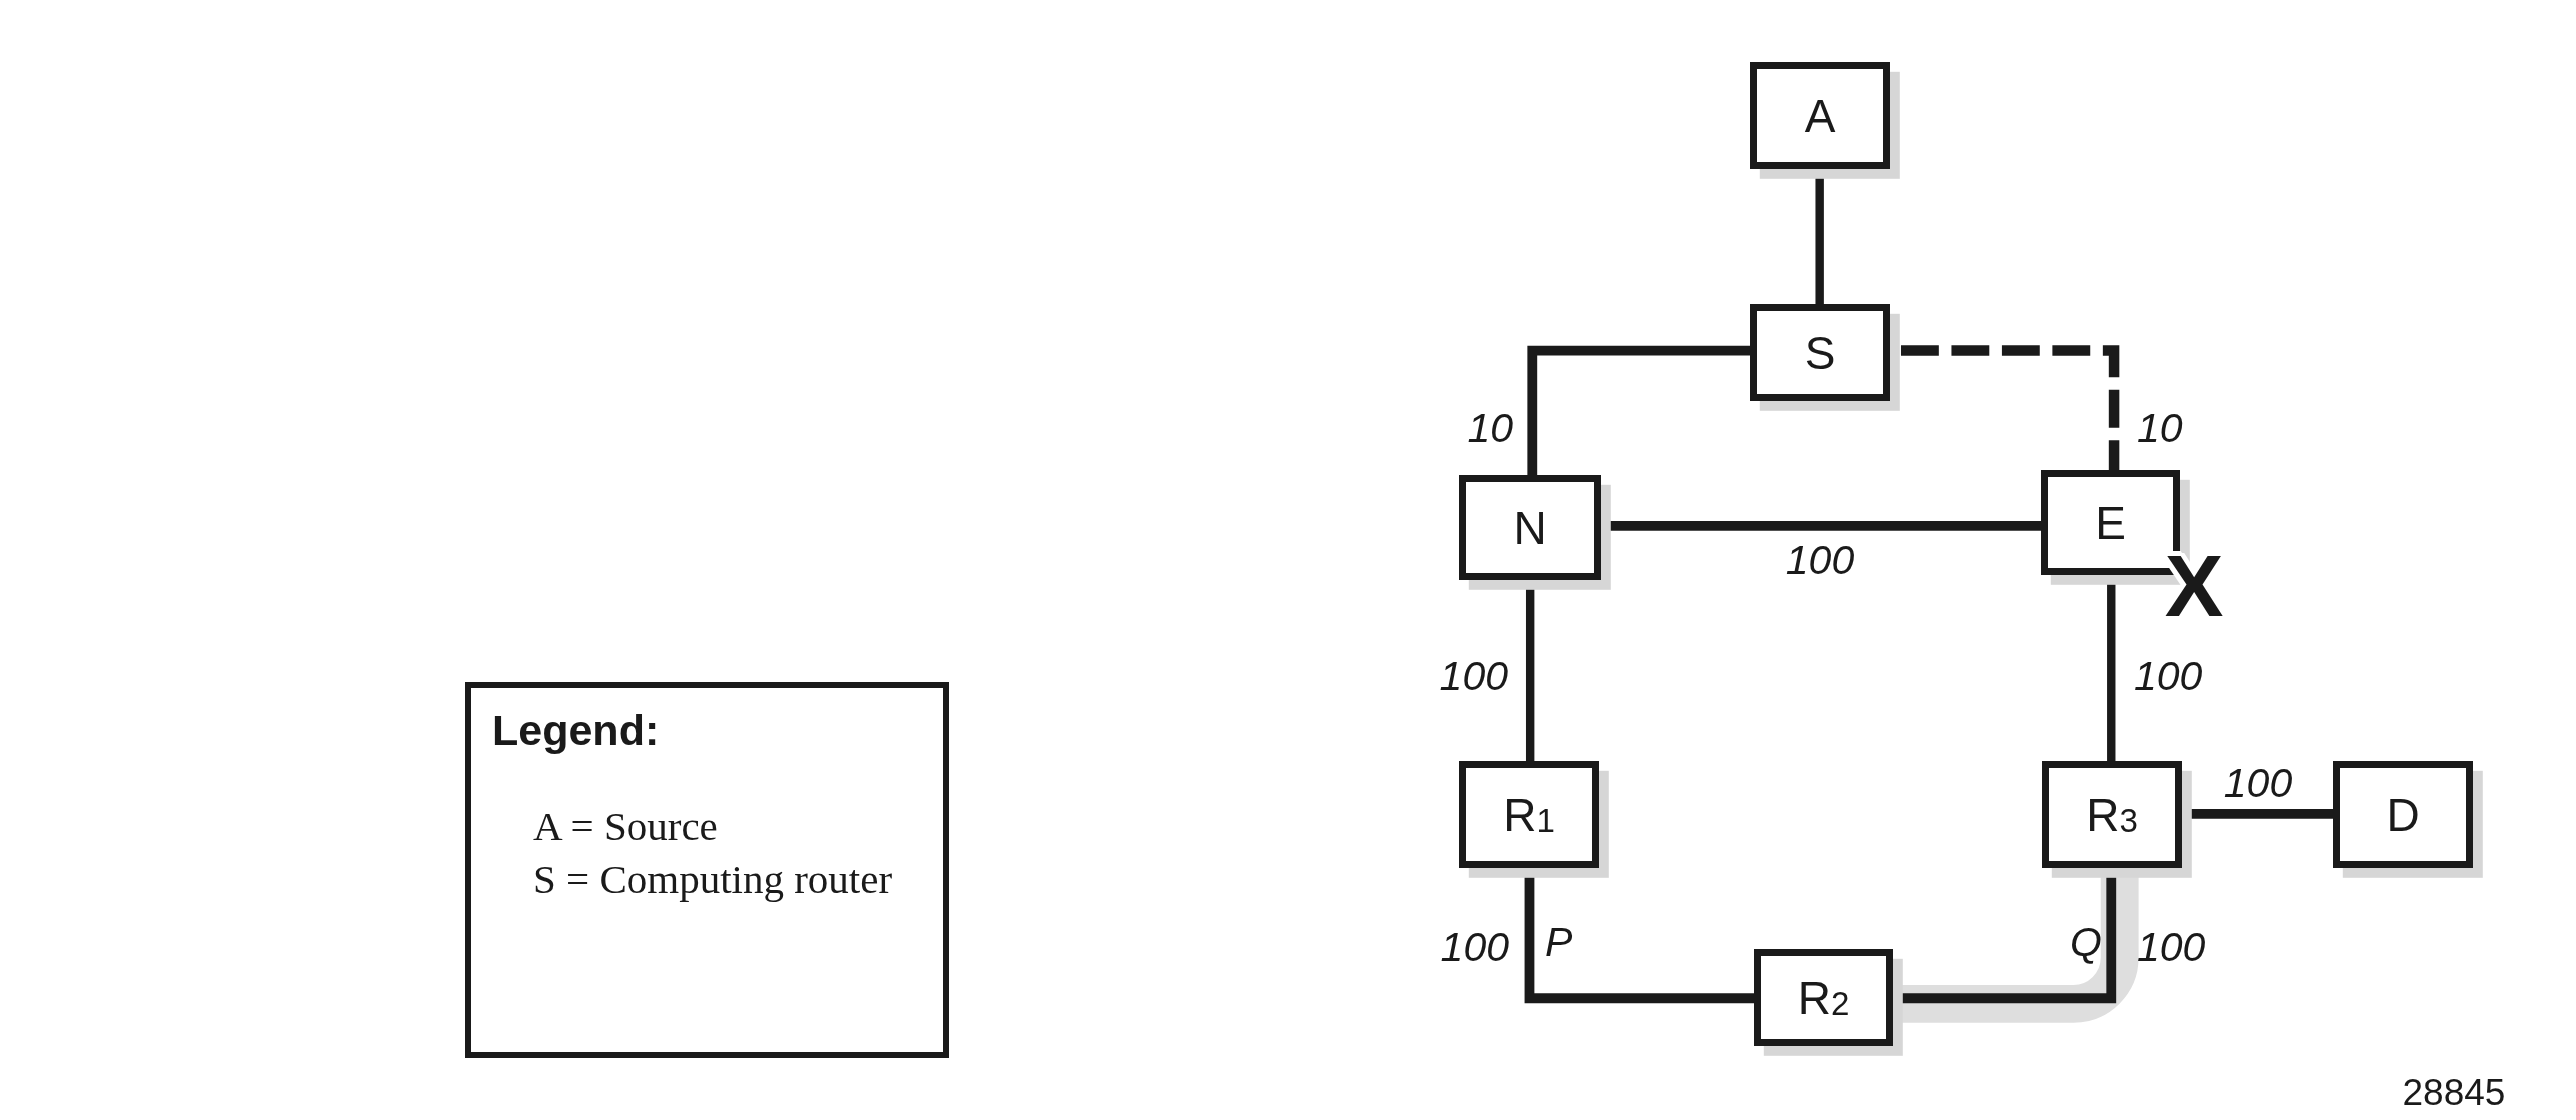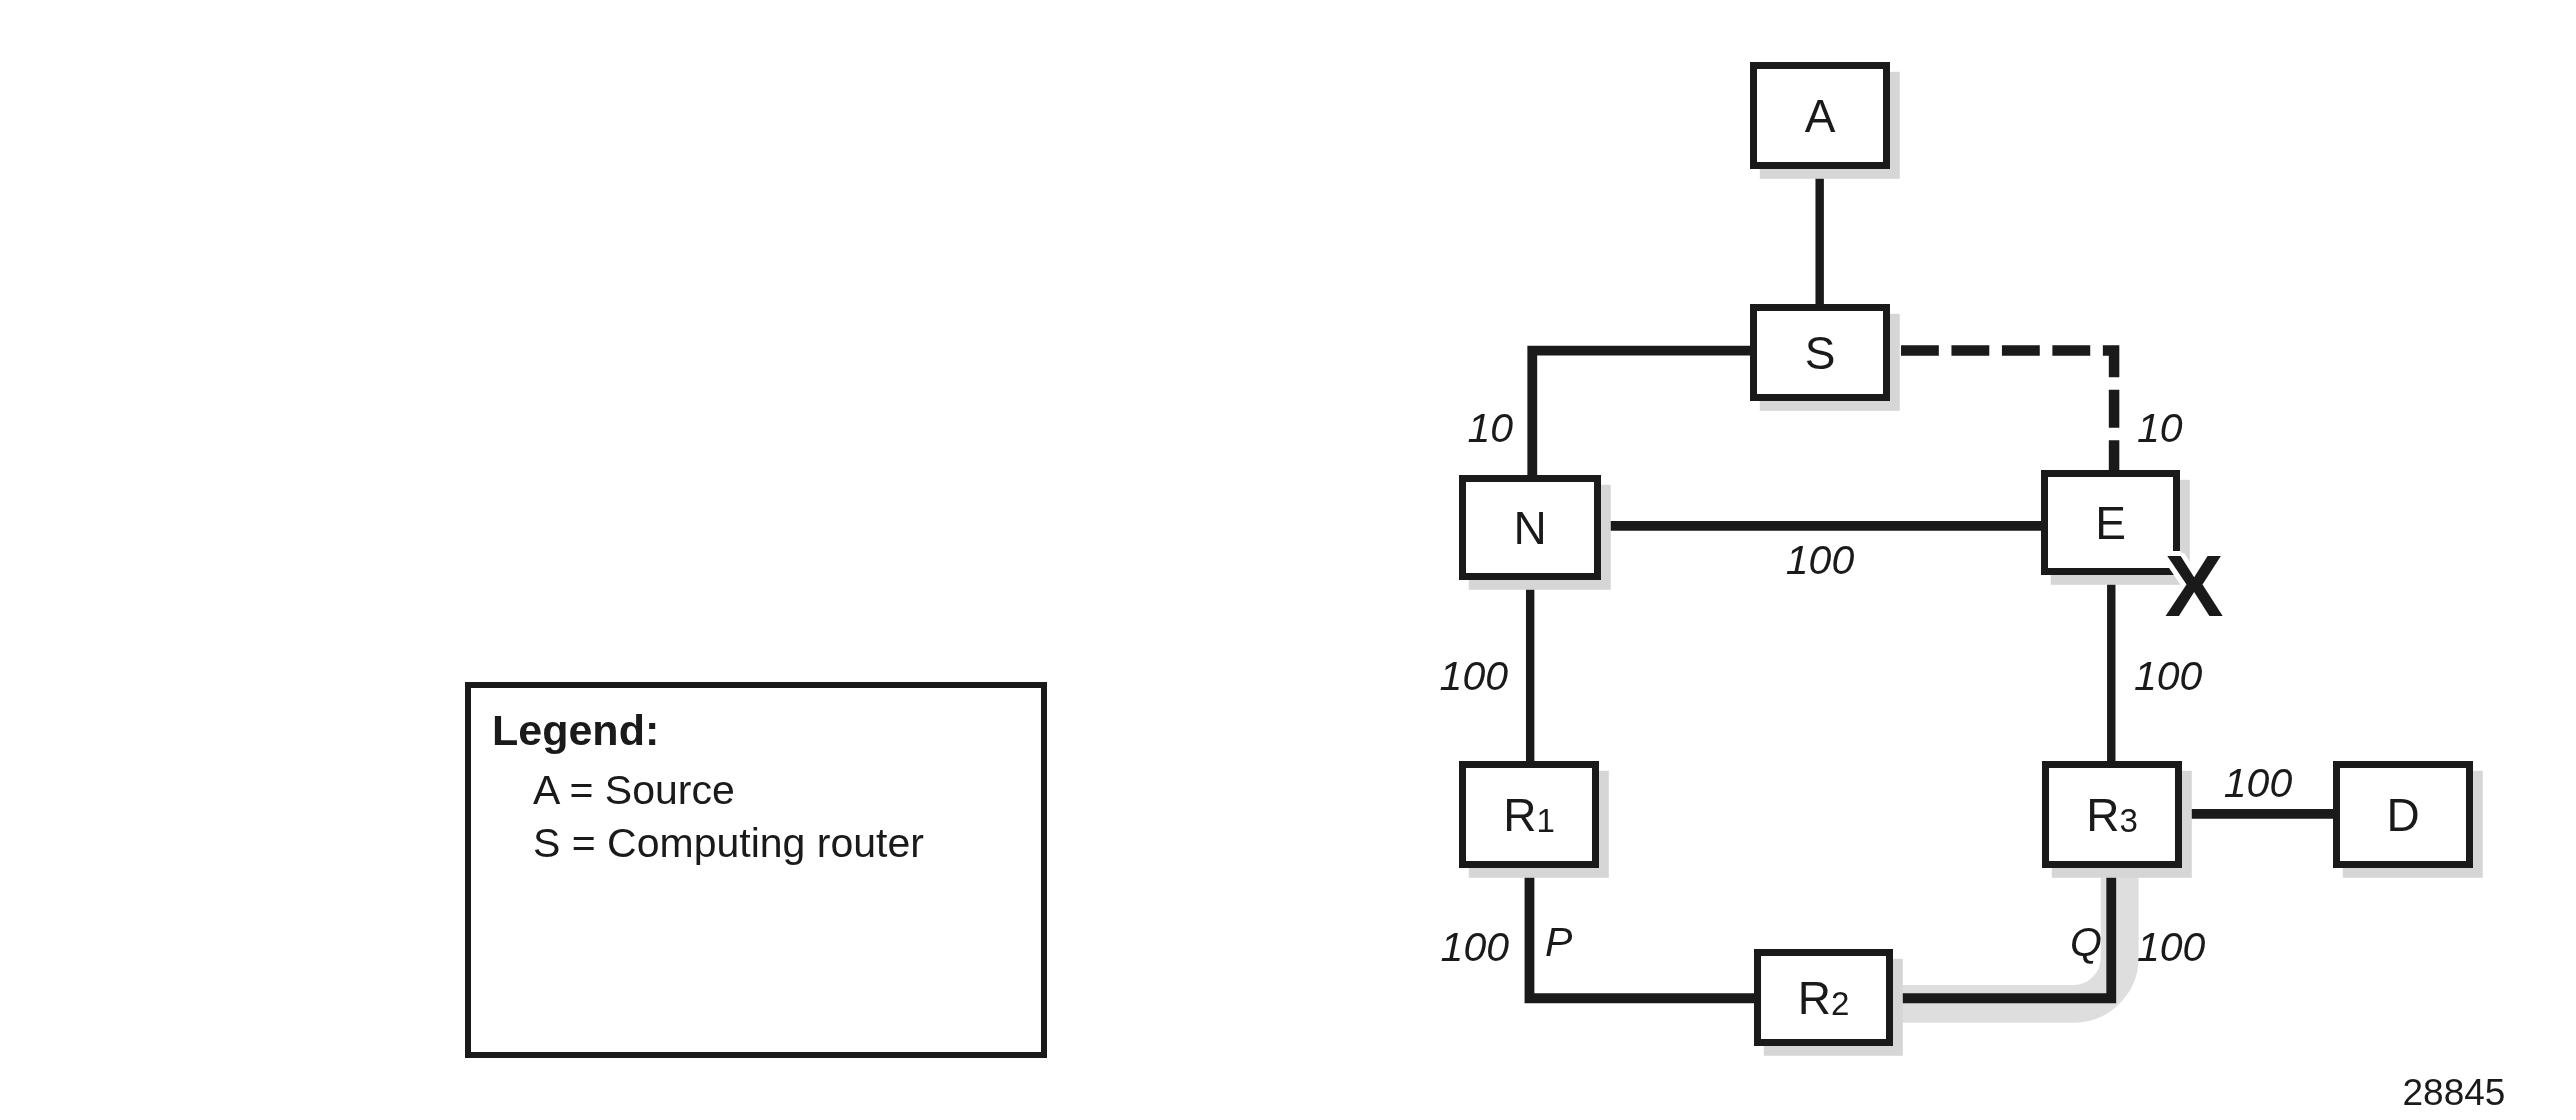--- a/index.html
+++ b/index.html
@@ -95,37 +95,38 @@
     text-align: center;
     font-size: 37px;
     line-height: 1;
     color: #1a1a1a;
   }
 
   #legend-box {
     position: absolute;
     left: 465px;
     top: 682px;
-    width: 582px;
+    width: 484px;
     height: 376px;
     border: 6.3px solid #1a1a1a;
     background: #ffffff;
     box-sizing: border-box;
     padding: 21px 0 0 21px;
   }
   #legend-title {
     font-size: 43px;
     font-weight: bold;
     line-height: 1;
     color: #1a1a1a;
   }
   #legend-list {
     list-style: none;
-    margin: 12px 0 0 41px;
+    margin: 48px 0 0 41px;
     padding: 0;
+    font-family: Liberation Serif, serif;
   }
   #legend-list li {
     font-size: 41px;
     line-height: 53px;
     color: #1a1a1a;
     white-space: nowrap;
   }
 </style>
 </head>
 <body>

